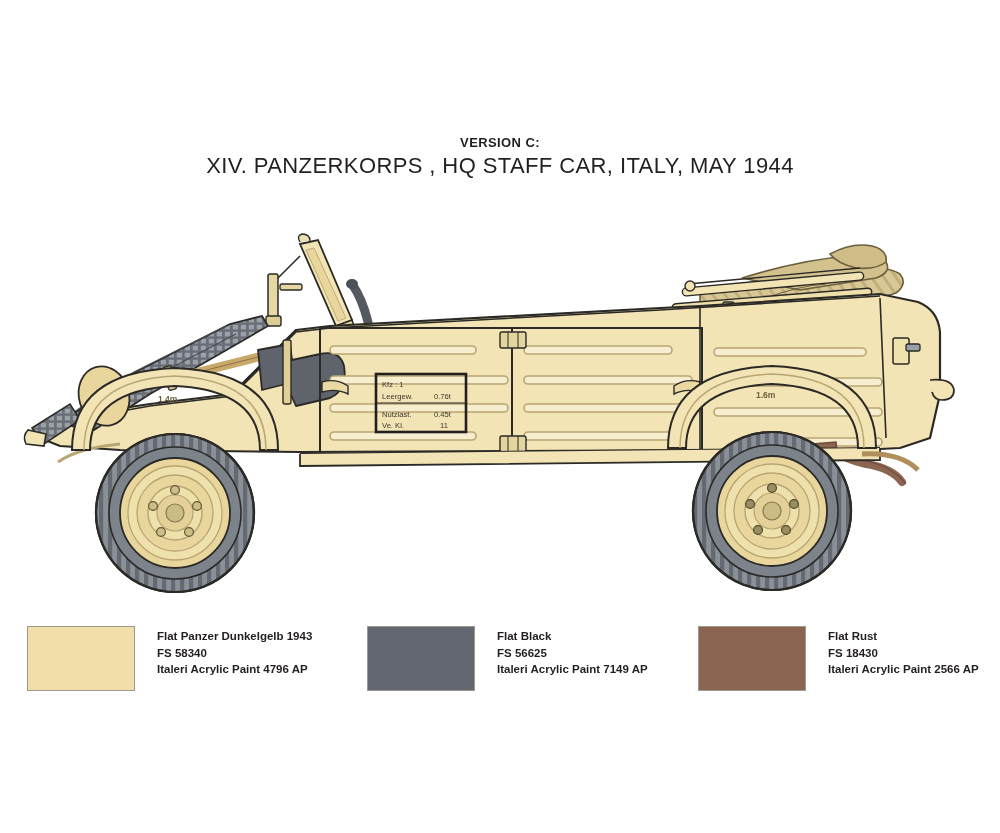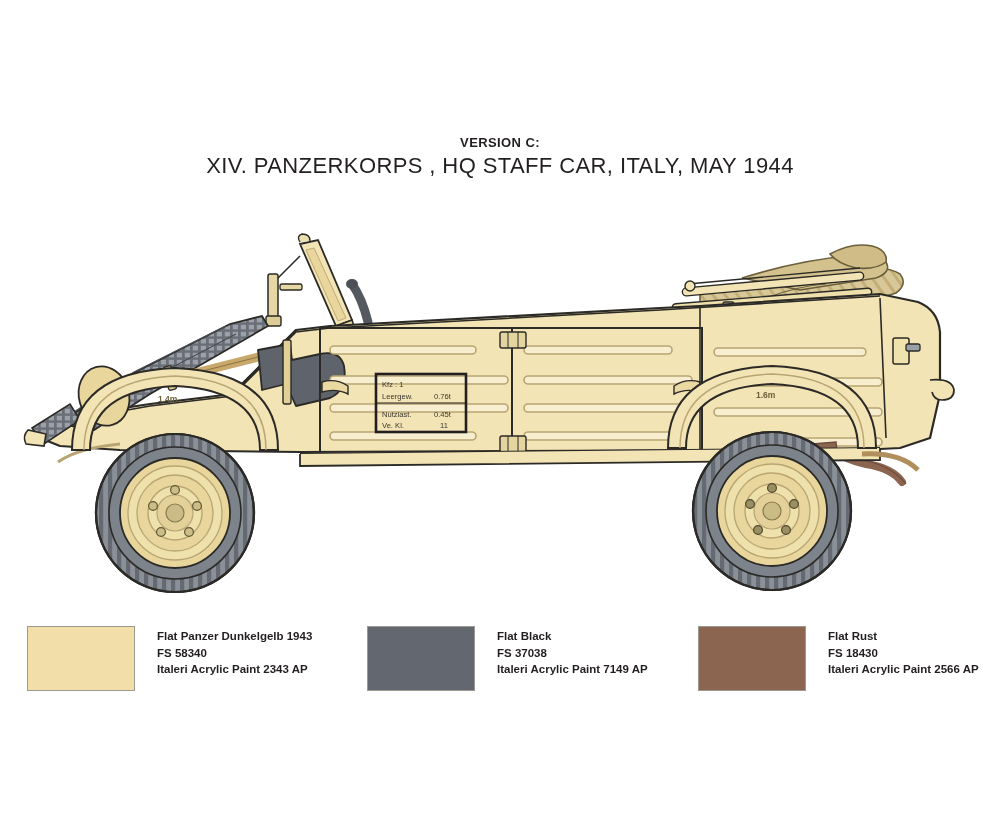--- a/index.html
+++ b/index.html
@@ -331,29 +331,29 @@
 </svg>
 </div>
 
 <div id="paint-legend">
 
   <div class="legend-entry e0">
     <div class="swatch" style="background-color: rgb(242, 222, 168);"></div>
     <div class="legend-text">
       <div>Flat Panzer Dunkelgelb 1943</div>
       <div>FS 58340</div>
-      <div>Italeri Acrylic Paint 2343 AP</div>
+      <div>Italeri Acrylic Paint 4796 AP</div>
     </div>
   </div>
 
   <div class="legend-entry e1">
     <div class="swatch" style="background-color: rgb(99, 104, 112);"></div>
     <div class="legend-text">
       <div>Flat Black</div>
-      <div>FS 37038</div>
+      <div>FS 56625</div>
       <div>Italeri Acrylic Paint 7149 AP</div>
     </div>
   </div>
 
   <div class="legend-entry e2">
     <div class="swatch" style="background-color: rgb(140, 101, 81);"></div>
     <div class="legend-text">
       <div>Flat Rust</div>
       <div>FS 18430</div>
       <div>Italeri Acrylic Paint 2566 AP</div>

